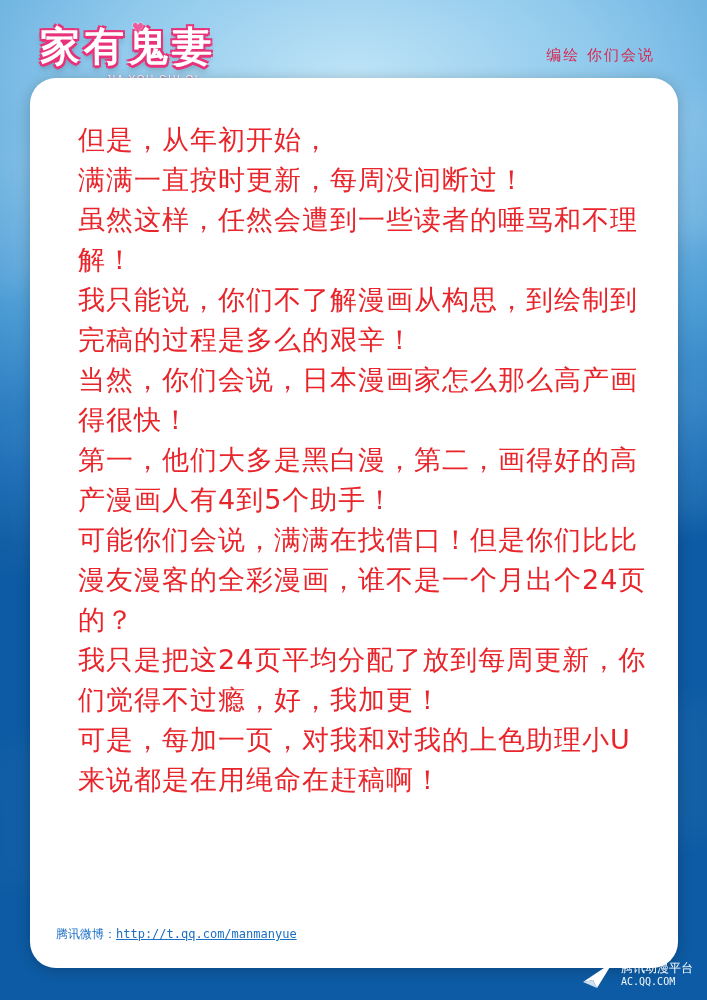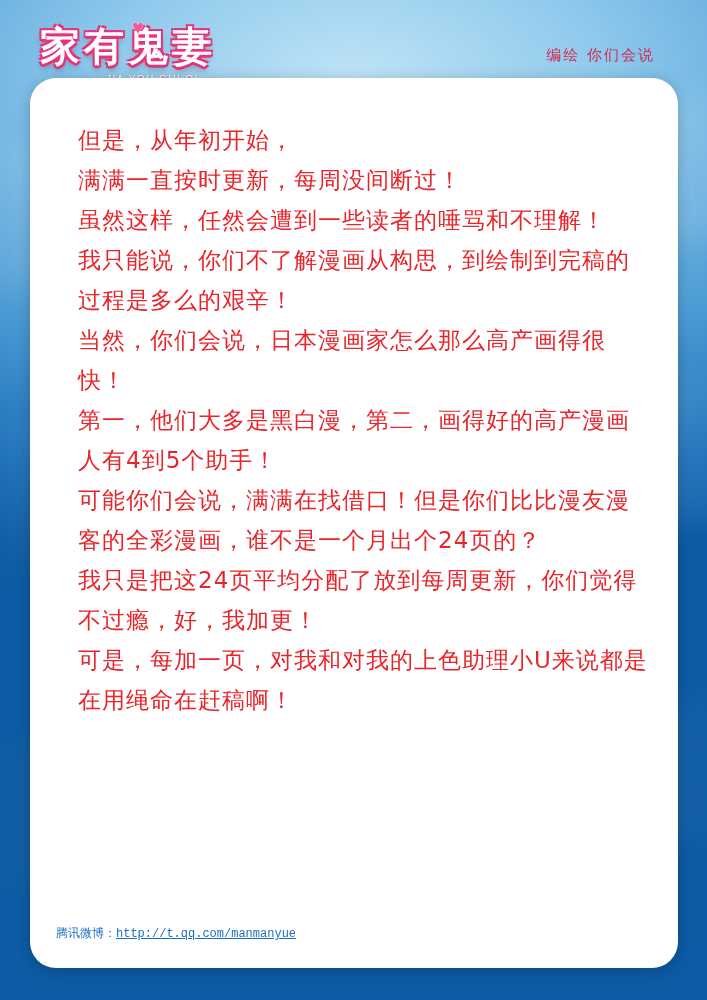--- a/index.html
+++ b/index.html
@@ -105,38 +105,38 @@
     border-radius: 26px;
     box-shadow: 0 2px 14px rgba(0,0,0,0.22);
   }
 
   .body-text {
     position: absolute;
     left: 48px;
     top: 42px;
     width: 570px;
     font-family: "DejaVu Sans", sans-serif;
-    font-size: 23px;
+    font-size: 27px;
     line-height: 40px;
     color: #e8252b;
     letter-spacing: 1px;
     white-space: pre-wrap;
     word-break: break-all;
   }
 
   .footer-links {
     position: absolute;
     left: 26px;
     bottom: 24px;
     font-family: "DejaVu Sans Mono", monospace;
     font-size: 12px;
     color: #1b6fc4;
     line-height: 20px;
   }
-  .footer-links .line { white-space: nowrap; font-family: Liberation Mono, monospace; }
+  .footer-links .line { white-space: nowrap; }
   .footer-links .lnk { text-decoration: underline; }
 
   
   .watermark {
     position: absolute;
     right: 14px;
     bottom: 10px;
     display: flex;
     align-items: center;
     gap: 6px;
@@ -182,14 +182,26 @@
 我只是把这24页平均分配了放到每周更新，你们觉得不过瘾，好，我加更！
 可是，每加一页，对我和对我的上色助理小U来说都是在用绳命在赶稿啊！</div>
 
     <div class="footer-links">
       <div class="line">
         <span>腾讯微博：</span><span class="lnk">http://t.qq.com/manmanyue</span>
       </div>
     </div>
   </div>
 
+  <div class="watermark">
+    <div class="wm-logo">
+      <svg width="34" height="30" viewBox="0 0 34 30" xmlns="http://www.w3.org/2000/svg">
+        <polygon points="2,22 32,2 16,28 12,20" fill="#ffffff"></polygon>
+        <polygon points="2,22 16,28 12,20" fill="#cfe0ee"></polygon>
+      </svg>
+    </div>
+    <div class="wm-text">
+      <div class="wm-t1">腾讯动漫平台</div>
+      <div class="wm-t2">AC.QQ.COM</div>
+    </div>
+  </div>
 
 </div>
 
 </body></html>

